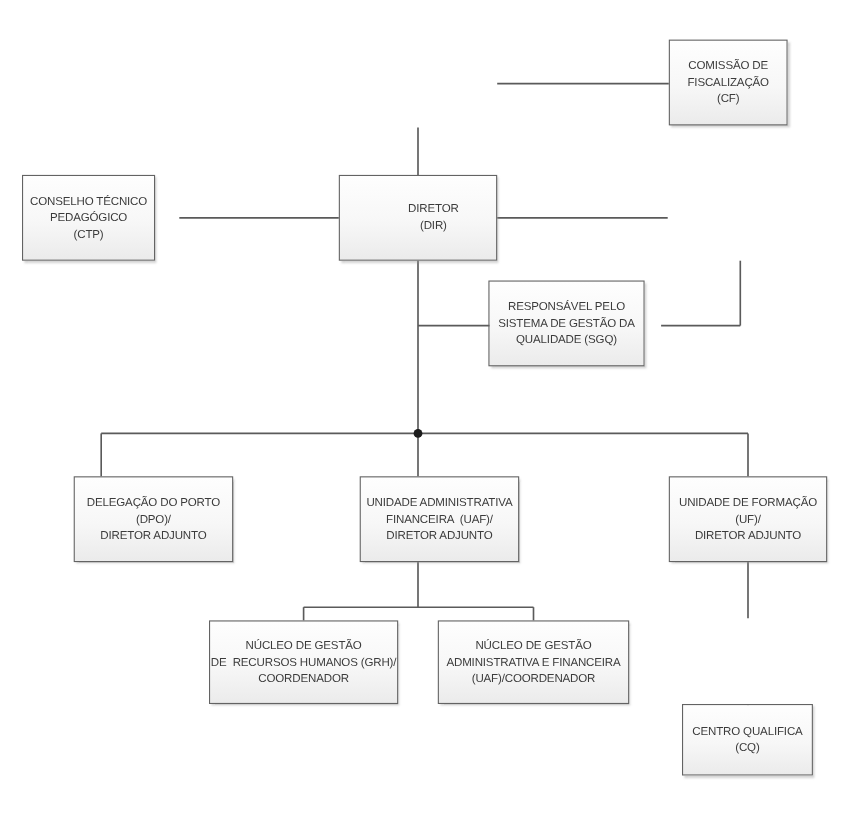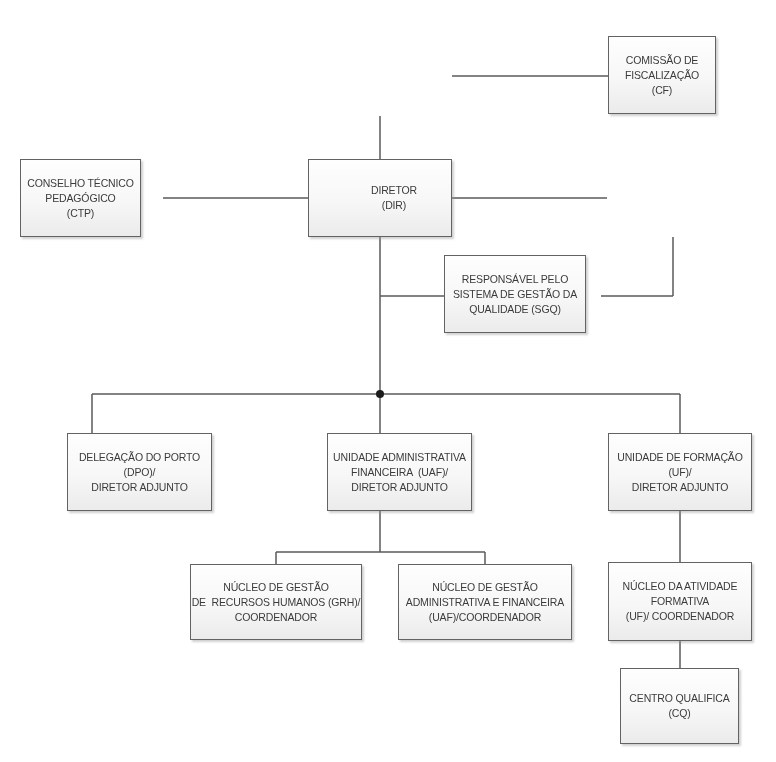--- a/index.html
+++ b/index.html
@@ -93,20 +93,17 @@
   <div class="node" style="left:608px; top:433px; width:144px; height:78px;text-align:center;">UNIDADE DE FORMAÇÃO
 (UF)/
 DIRETOR ADJUNTO</div>
 
   <div class="node" style="left:190px; top:564px; width:172px; height:76px;">NÚCLEO DE GESTÃO
 DE  RECURSOS HUMANOS (GRH)/
 COORDENADOR</div>
   <div class="node" style="left:398px; top:564px; width:174px; height:76px;">NÚCLEO DE GESTÃO
 ADMINISTRATIVA E FINANCEIRA
 (UAF)/COORDENADOR</div>
-  <div class="node" style="left:608px; top:562px; width:144px; height:79px;">NÚCLEO DA ATIVIDADE
-FORMATIVA
-(UF)/ COORDENADOR</div>
 
-  <div class="node" style="left:620px; top:668px; width:119px; height:76px;text-align:center;">CENTRO QUALIFICA
+  <div class="node" style="left:620px; top:640px; width:119px; height:65px;text-align:center;">CENTRO QUALIFICA
 (CQ)</div>
 
 </div>
 
 </body></html>

